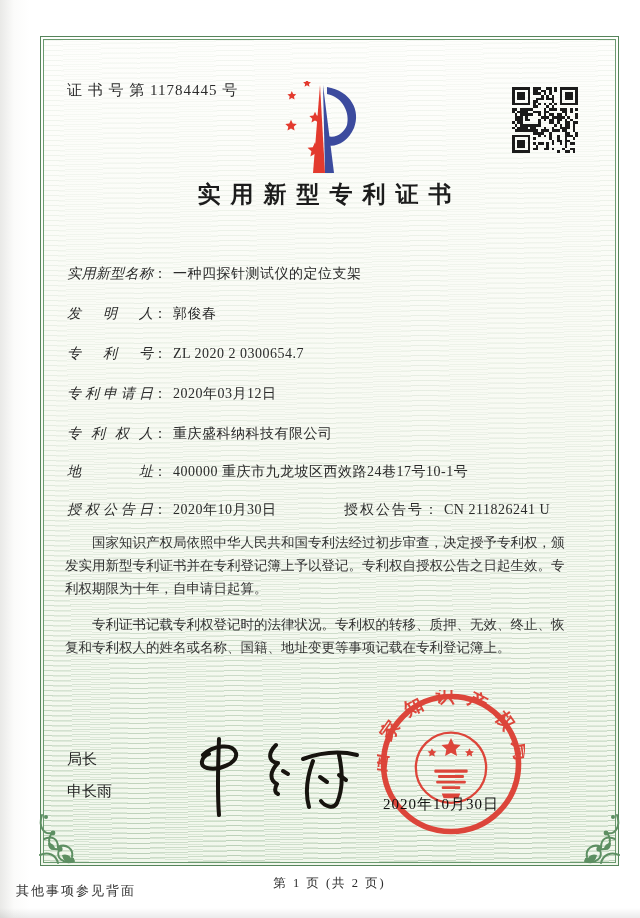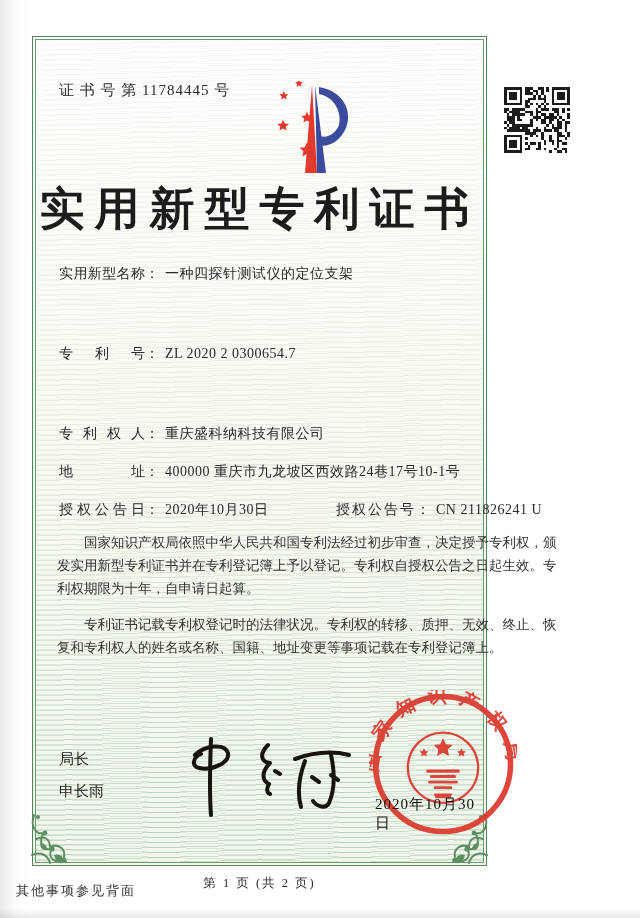--- a/index.html
+++ b/index.html
@@ -5,45 +5,45 @@
   html,body{margin:0;padding:0;}
   body{
     width:640px;height:918px;position:relative;background:#fff;
     font-family:"Liberation Serif","DejaVu Serif",serif;color:#222;overflow:hidden;
   }
   .page{position:absolute;inset:0;background:linear-gradient(90deg,#e9e9e7 0,#fbfbfa 14px,#ffffff 30px),#fff;}
   .page::after{content:"";position:absolute;left:0;right:0;bottom:0;height:10px;
     background:linear-gradient(180deg,rgba(0,0,0,0) 0,rgba(0,0,0,.08) 100%);}
   
   .frame{
-    position:absolute;left:32px;top:36px;width:455px;height:830px;
+    position:absolute;left:40px;top:36px;width:579px;height:830px;
     border:1px solid #55845a;background:linear-gradient(180deg,#fefefc 0%,#f8faf3 45%,#f1f7ec 100%);
     box-sizing:border-box;
   }
   .frame-inner{position:absolute;inset:2px;border:1px solid #6a9a6f;pointer-events:none;}
   .guilloche{
     position:absolute;inset:3px;
     background:
       repeating-linear-gradient(178.5deg, rgba(104,150,104,.28) 0 1px, transparent 1px 5px),
       repeating-linear-gradient(181.5deg, rgba(104,150,104,.18) 0 1px, transparent 1px 5px);
     -webkit-mask-image:linear-gradient(180deg,rgba(0,0,0,.18) 0,rgba(0,0,0,.30) 45%,rgba(0,0,0,.75) 78%,#000 100%);
     mask-image:linear-gradient(180deg,rgba(0,0,0,.18) 0,rgba(0,0,0,.30) 45%,rgba(0,0,0,.75) 78%,#000 100%);
   }
   .corner{position:absolute;width:64px;height:64px;bottom:-4px;}
   .corner.left{left:-5px;}
   .corner.right{right:-5px;transform:scaleX(-1);}
 
   .cert-no{position:absolute;left:26px;top:44px;font-size:15px;letter-spacing:1px;color:#2b2b2b;}
   .logo{position:absolute;left:230px;top:44px;width:104px;height:96px;}
   .qr{position:absolute;left:471px;top:50px;width:66px;height:66px;}
   .title{position:absolute;left:0;top:142px;width:100%;text-align:center;
-    font-size:45px;font-weight:700;letter-spacing:10px;color:#1c1c1c;}
+    font-size:23px;font-weight:700;letter-spacing:10px;color:#1c1c1c;}
 
   .row{position:absolute;left:26px;width:505px;font-size:14px;color:#2a2a2a;white-space:nowrap;}
-  .flabel{display:inline-block;width:86px;text-align:justify;text-align-last:justify;vertical-align:bottom;}
+  .flabel{display:inline-block;width:86px;text-align:justify;text-align-last:justify;vertical-align:bottom;font-style:italic;}
   .colon{display:inline-block;}
   .fvalue{padding-left:6px;letter-spacing:.5px;}
   .pair2{position:absolute;left:277px;top:0;}
   .pair2 .flabel2{letter-spacing:2px;}
 
   .paras{position:absolute;left:24px;top:494px;width:512px;font-size:13.5px;line-height:1.72;color:#333;}
   .paras p{margin:0 0 12px 0;text-indent:2em;}
 
   .signer{position:absolute;left:26px;top:708px;font-size:15px;line-height:2.1;color:#222;
     font-family:Liberation Mono, monospace;}
@@ -427,22 +427,28 @@
           <rect x="20" y="24" width="1" height="1" fill="#1b1b1b"></rect>
           <rect x="21" y="24" width="1" height="1" fill="#1b1b1b"></rect>
           <rect x="23" y="24" width="1" height="1" fill="#1b1b1b"></rect>
         </svg></div>
 
     <div class="title">实用新型专利证书</div>
 
     <div class="row" style="top:228px">
       <span class="flabel">实用新型名称</span><span class="colon">：</span><span class="fvalue">一种四探针测试仪的定位支架</span>
     </div>
+    <div class="row" style="top:268px">
+      <span class="flabel">发明人</span><span class="colon">：</span><span class="fvalue">郭俊春</span>
+    </div>
     <div class="row" style="top:308px">
       <span class="flabel">专利号</span><span class="colon">：</span><span class="fvalue">ZL 2020 2 0300654.7</span>
+    </div>
+    <div class="row" style="top:348px">
+      <span class="flabel">专利申请日</span><span class="colon">：</span><span class="fvalue">2020年03月12日</span>
     </div>
     <div class="row" style="top:388px">
       <span class="flabel">专利权人</span><span class="colon">：</span><span class="fvalue">重庆盛科纳科技有限公司</span>
     </div>
     <div class="row" style="top:426px">
       <span class="flabel">地址</span><span class="colon">：</span><span class="fvalue">400000 重庆市九龙坡区西效路24巷17号10-1号</span>
     </div>
     <div class="row" style="top:464px">
       <span class="flabel">授权公告日</span><span class="colon">：</span><span class="fvalue">2020年10月30日</span>
       <span class="pair2"><span class="flabel2">授权公告号</span><span>：</span><span class="fvalue">CN 211826241 U</span></span>

